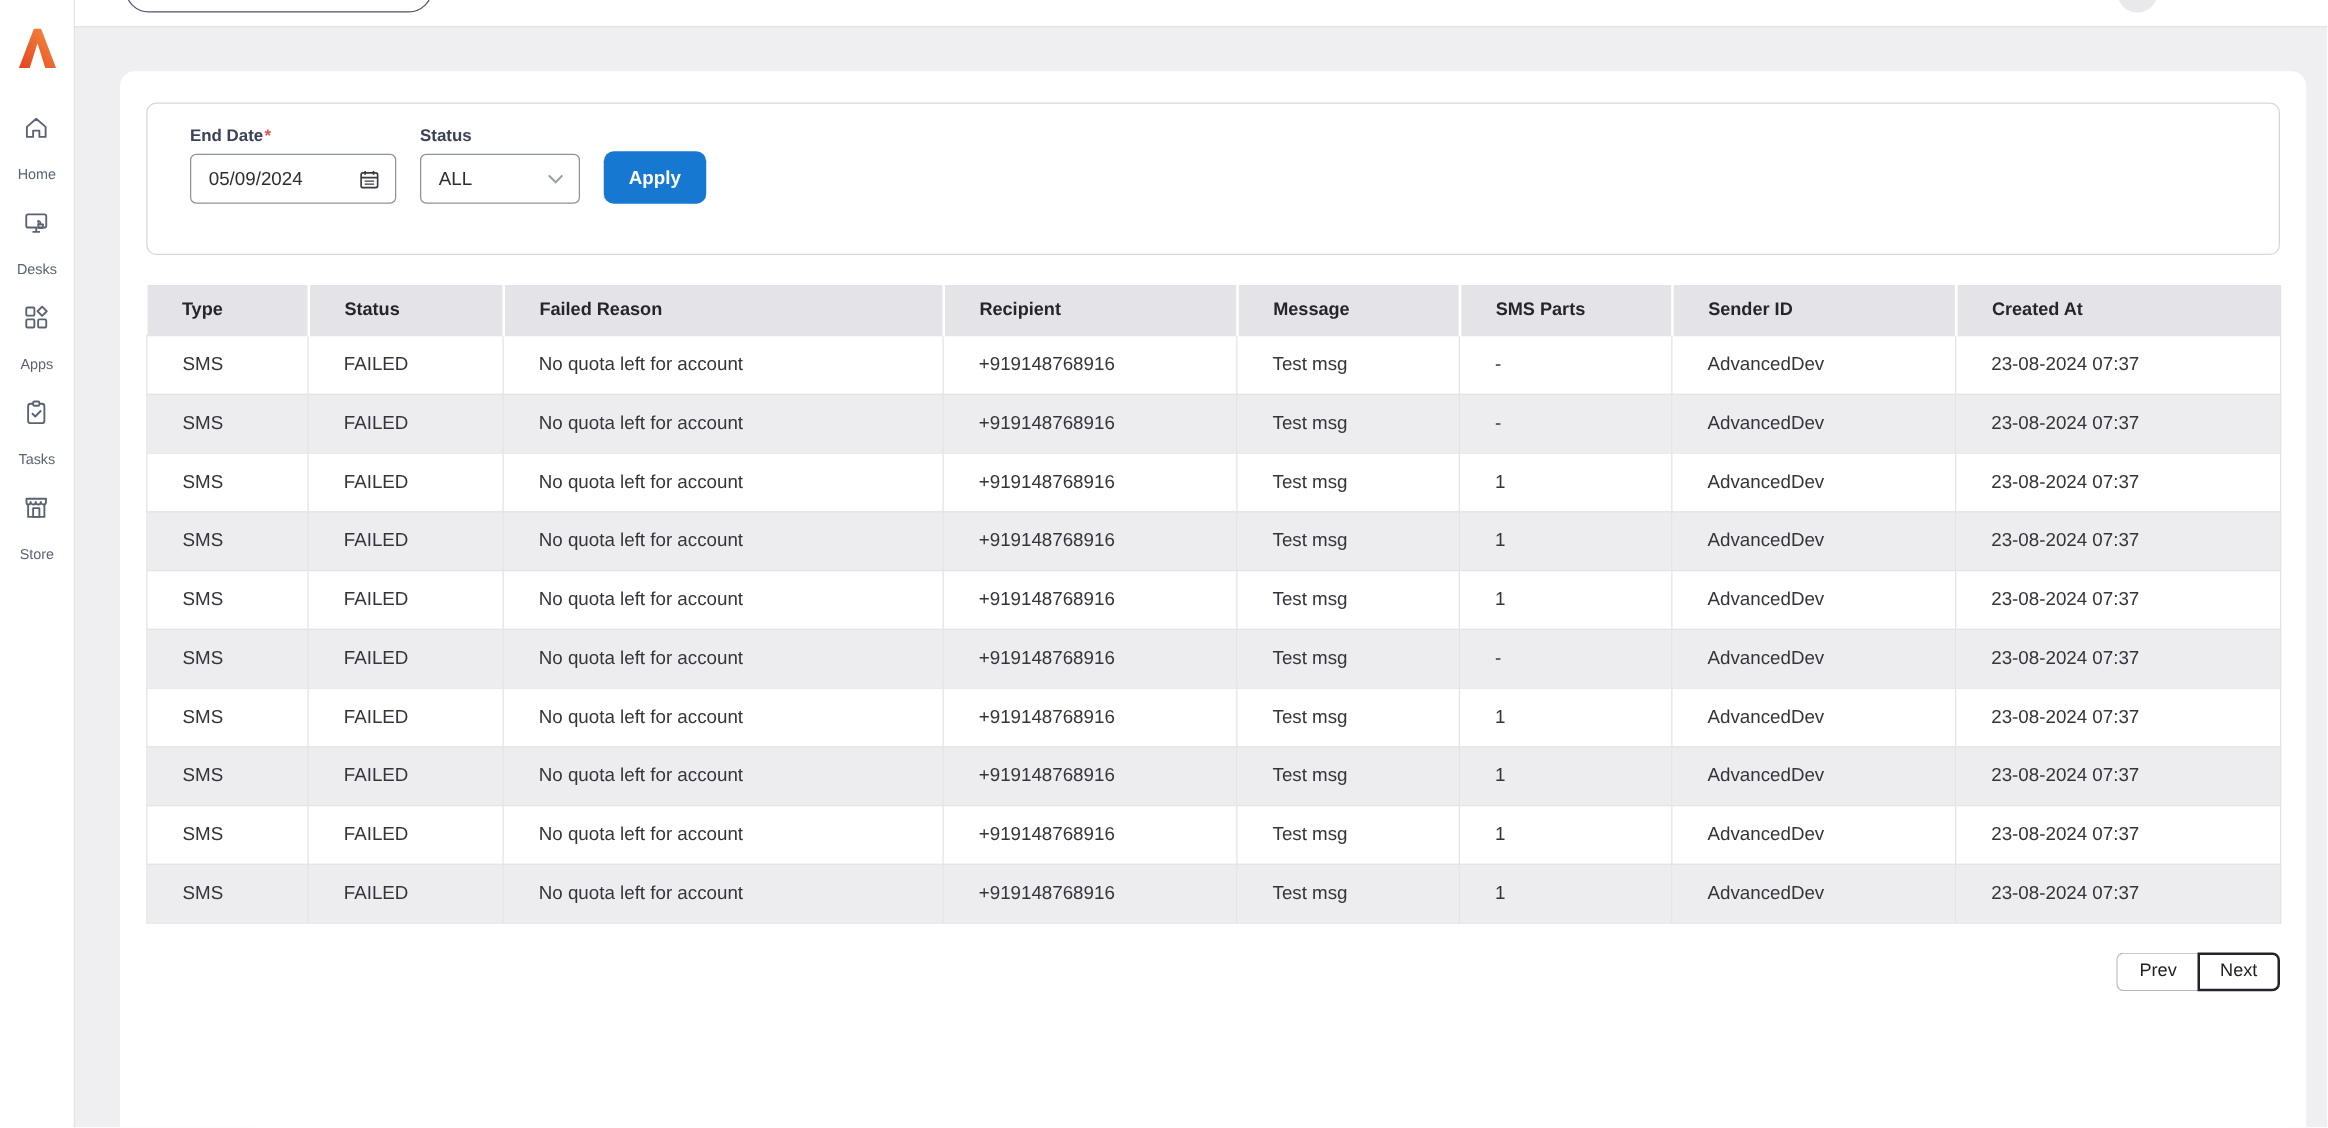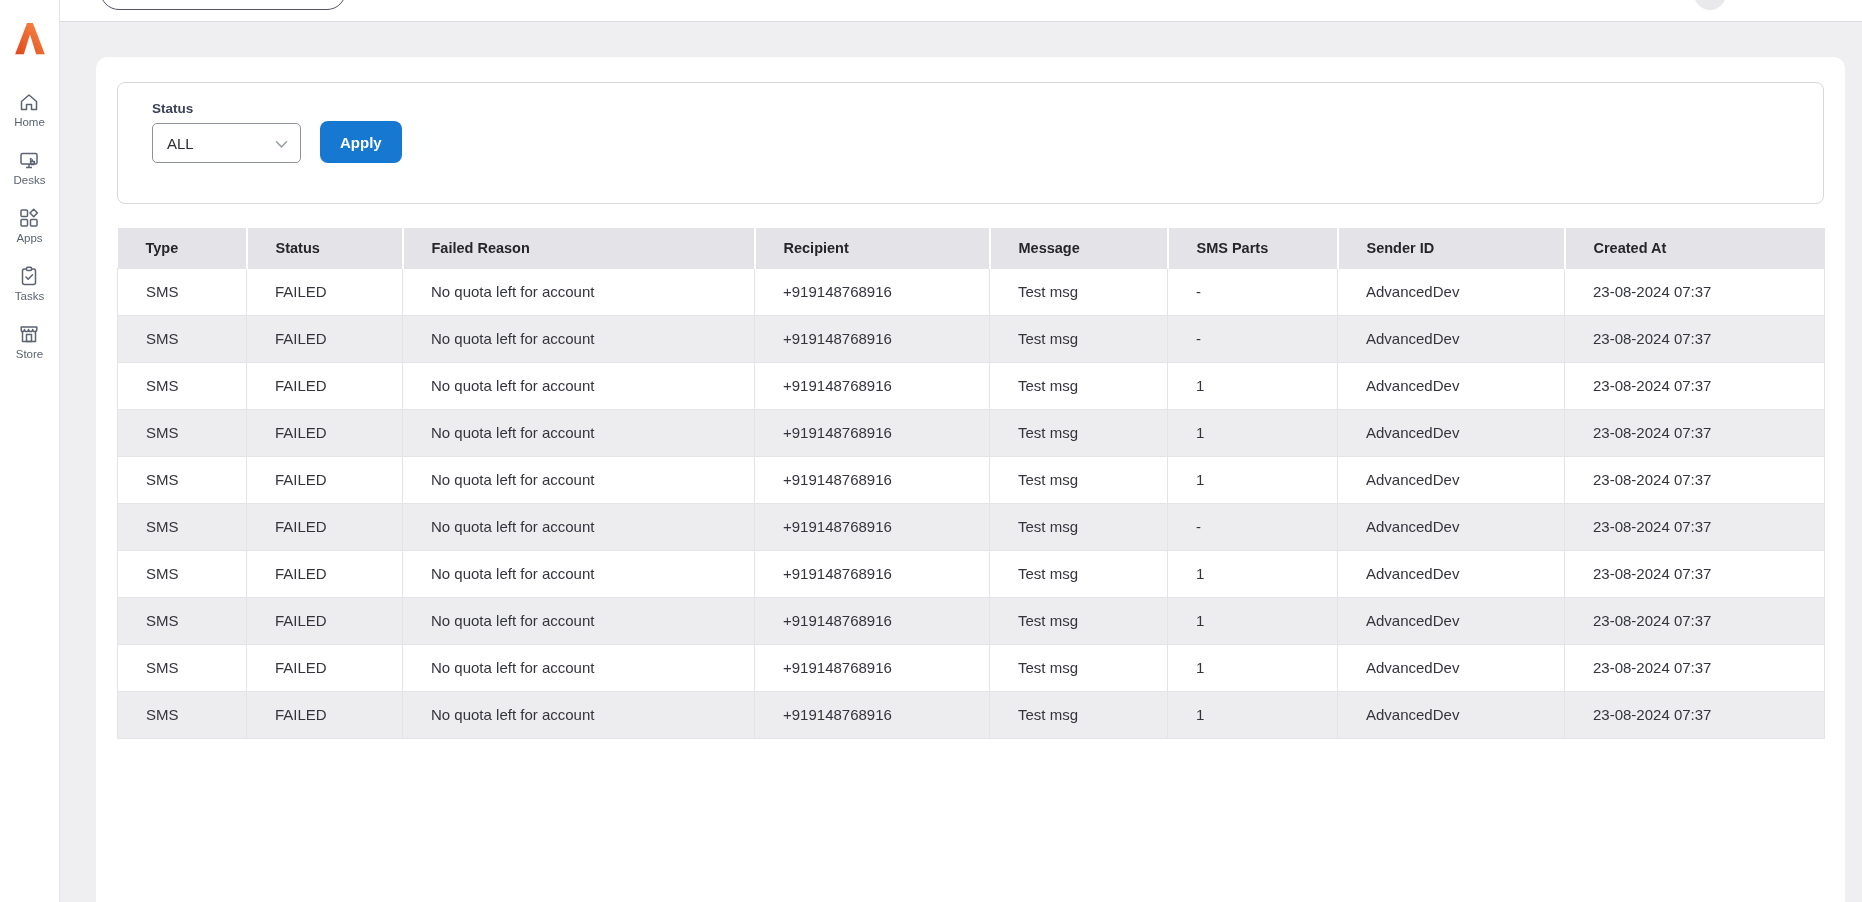--- a/index.html
+++ b/index.html
@@ -18,21 +18,21 @@
     display: flex; flex-direction: column; align-items: center;
     flex-shrink: 0; position: relative; z-index: 3;
   }
   .logo { margin-top: 15px; width: 40px; height: 44px; display: flex; align-items: center; justify-content: center; cursor: pointer; }
   .nav { margin-top: 32px; display: flex; flex-direction: column; align-items: center; }
   .nav-item {
     display: flex; flex-direction: column; align-items: center;
     margin-bottom: 21px; text-decoration: none; color: #5b6372; cursor: pointer;
   }
   .nav-item .nicon { width: 22px; height: 22px; display: block; }
-  .nav-item .nlabel { font-size: 11.5px; margin-top: 3px; color: #5b6372; }
+  .nav-item .nlabel { font-size: 11.5px; margin-top: 21px; color: #5b6372; }
 
   
   .main { flex: 1; position: relative; display: flex; flex-direction: column; }
 
   .topbar { height: 22px; background: #fff; border-bottom: 1px solid #dcdcde; position: relative; }
   .search-pill {
     position: absolute; left: 40px; top: -28px;
     width: 246px; height: 38px; border-radius: 19px;
     border: 1.5px solid #53536b; background: #fff;
   }
@@ -65,21 +65,21 @@
     border: 1px solid #8d929b; border-radius: 5px; background: #fff;
     display: flex; align-items: center;
   }
   .input-wrap input {
     border: none; outline: none; width: 120px; height: 36px;
     padding-left: 14px; font-size: 15px; color: #2d2d33;
     font-family: inherit; background: transparent;
   }
   .cal-icon { position: absolute; right: 12px; top: 11px; width: 17px; height: 17px; cursor: pointer; }
   .select-box {
-    width: 149px; height: 40px; border: 1px solid #8d929b; border-radius: 5px;
+    width: 128px; height: 40px; border: 1px solid #8d929b; border-radius: 5px;
     display: flex; align-items: center; justify-content: space-between;
     padding: 0 12px 0 14px; font-size: 15px; color: #2d2d33; cursor: pointer; background: #fff;
   }
   .apply-btn {
     height: 42px; padding: 0 20px; min-width: 76px;
     background: #1778d1; color: #fff; font-weight: 700; font-size: 15px;
     border: none; border-radius: 8px; cursor: pointer; font-family: inherit;
   }
 
   
@@ -182,20 +182,35 @@
       <div class="search-pill"></div>
       <div class="avatar"></div>
     </div>
 
 
     <div class="content-bg">
       <div class="card">
 
         <div class="filter-card">
           <div class="filters">
+            <div class="field">
+              <label><span>End Date</span><span class="req">*</span></label>
+              <div class="input-wrap">
+                <input type="text" value="05/09/2024" style="">
+                <span class="cal-icon">
+                  <svg viewBox="0 0 18 18" fill="none" stroke="#3a3a42" stroke-width="1.4">
+                      <rect x="2" y="3.5" width="14" height="12.5" rx="1.5"></rect>
+                      <path d="M5.5 1.8 V5"></path>
+                      <path d="M12.5 1.8 V5"></path>
+                      <path d="M2 7.5 H16"></path>
+                      <path d="M5 10.5 h8 M5 13 h8" stroke-width="1.1"></path>
+                    </svg>
+                </span>
+              </div>
+            </div>
             <div class="field">
               <label>Status</label>
               <div class="select-box">
                 <span>ALL</span>
                 <span>
                   <svg width="13" height="9" viewBox="0 0 13 9" fill="none" stroke="#9aa0a8" stroke-width="1.6" stroke-linecap="round">
                       <path d="M1.5 1.8 L6.5 6.8 L11.5 1.8"></path>
                     </svg>
                 </span>
               </div>
@@ -324,17 +339,21 @@
                 <td>No quota left for account</td>
                 <td>+919148768916</td>
                 <td>Test msg</td>
                 <td>1</td>
                 <td>AdvancedDev</td>
                 <td>23-08-2024 07:37</td>
               </tr>
             </tbody>
         </table>
 
+        <div class="pagination">
+          <button class="pg-btn pg-prev">Prev</button>
+          <button class="pg-btn pg-next">Next</button>
+        </div>
 
       </div>
     </div>
   </div>
 </div>
 
 </body></html>

